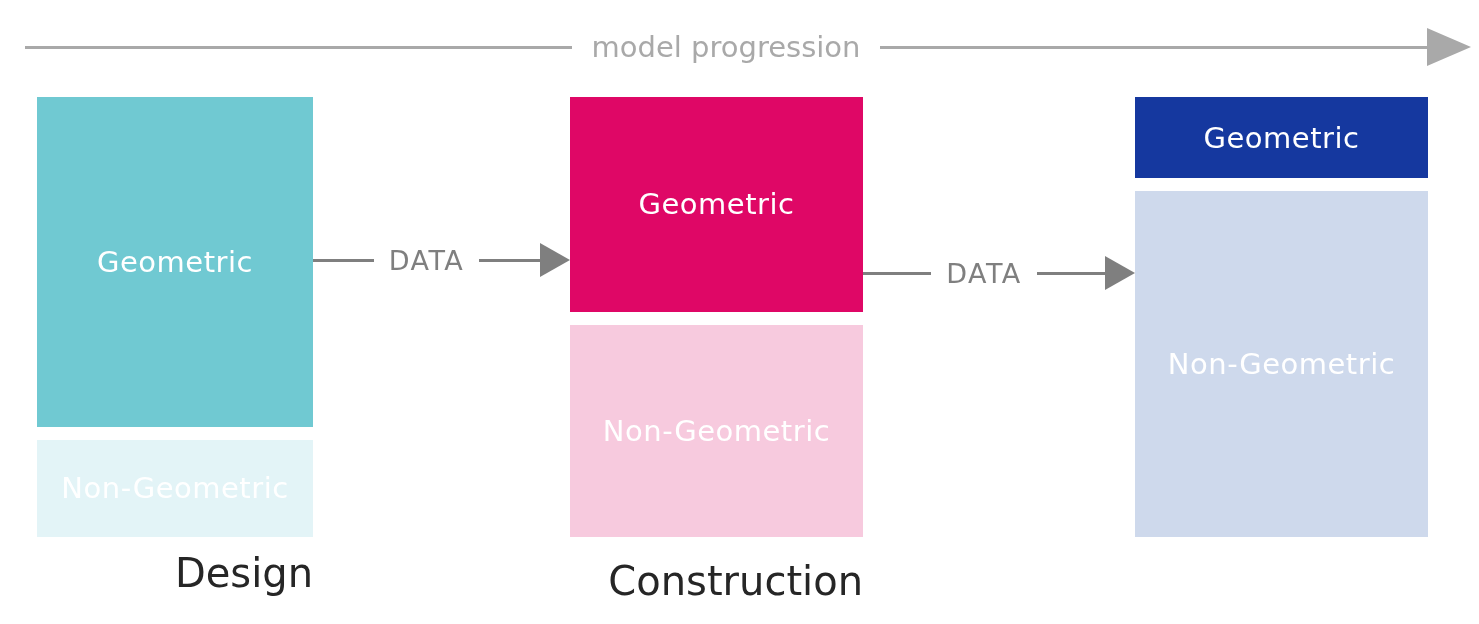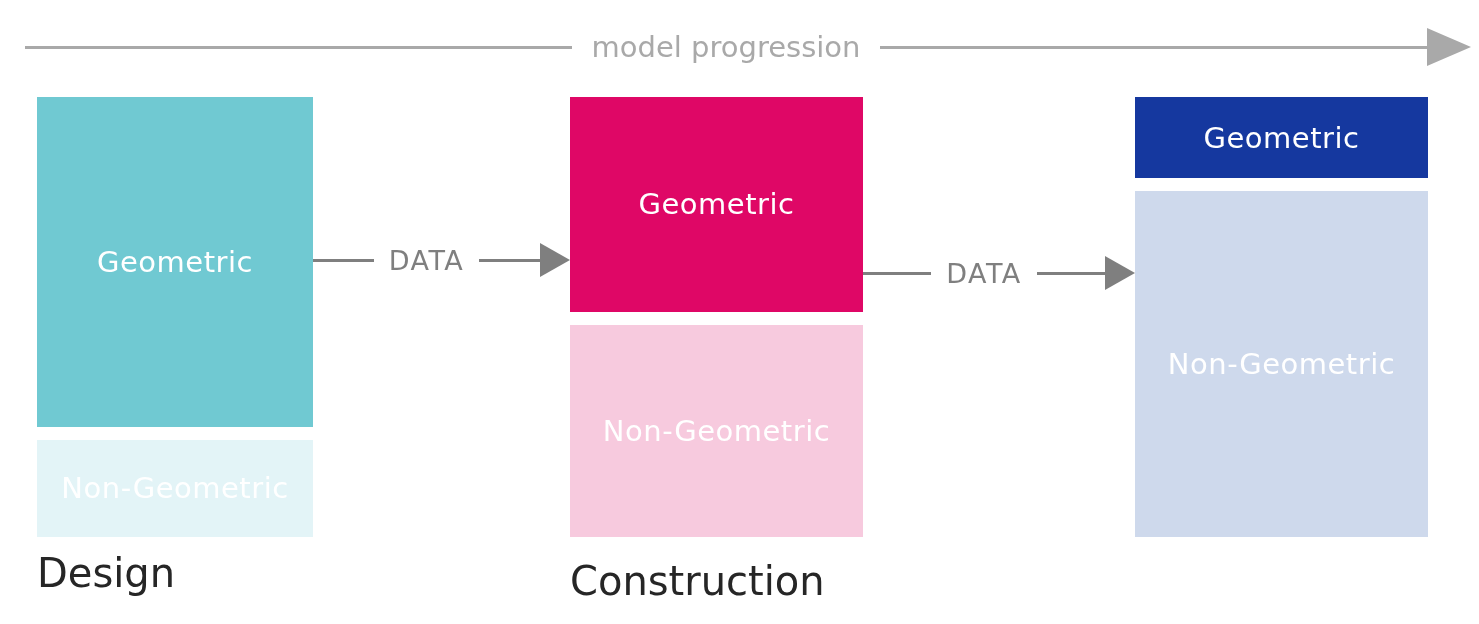--- a/index.html
+++ b/index.html
@@ -72,21 +72,21 @@
   .seg-cons-geo    { height: 228px; }
   .seg-cons-non    { height: 225px; }
   .seg-hand-geo    { height: 86px;  }
   .seg-hand-non    { height: 367px; }
 
   .stage-label {
     position: absolute;
     top: 545px;
     height: 56px;
     line-height: 56px;
-    text-align: left;
+    text-align: right;
     font-size: 40px;
     color: #262626;
     white-space: nowrap;
   }
   .label-design       { left: 37px;   width: 276px; }
   .label-construction { left: 570px;  width: 293px; margin-top: 8px; }
   .label-handover     { left: 1135px; width: 293px; }
 
   
   .connector {

